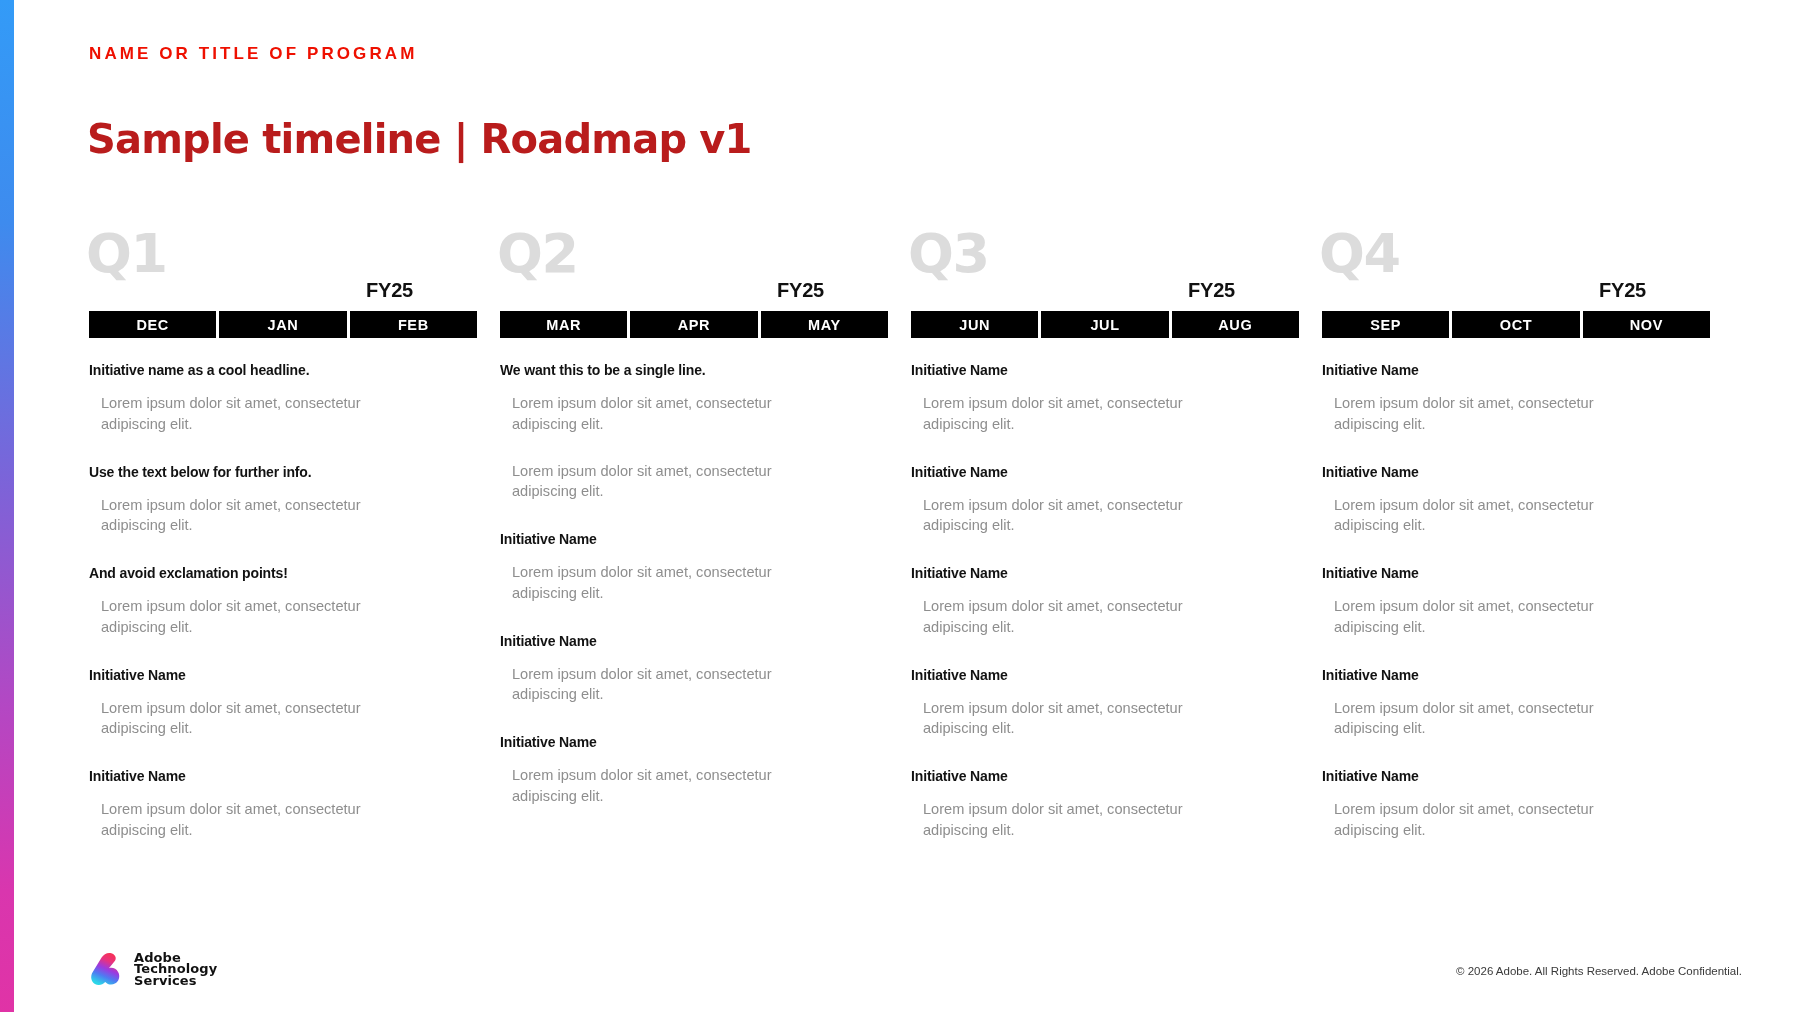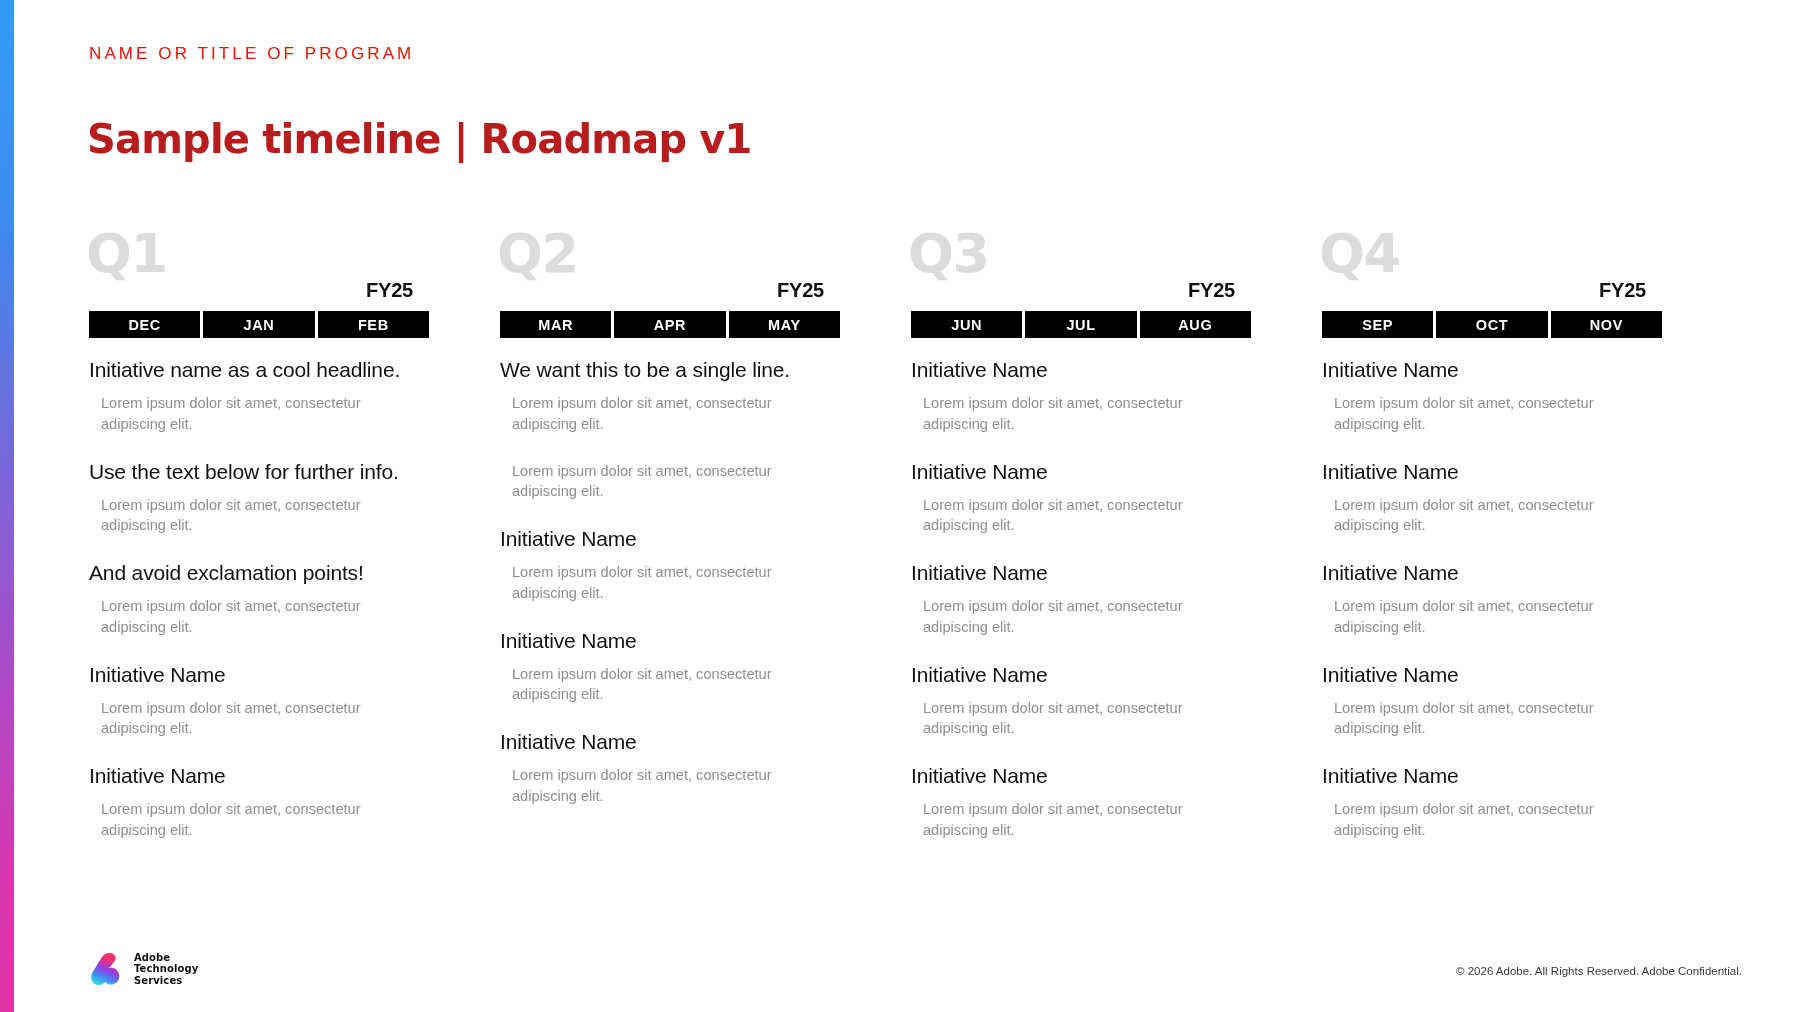--- a/index.html
+++ b/index.html
@@ -31,21 +31,21 @@
     left: 0; top: 0;
     width: 1800px;
     height: 1012px;
   }
 
   .eyebrow {
     position: absolute;
     left: 89px;
     top: 44px;
     font-size: 17px;
-    font-weight: normal;
+    font-weight: bold;
     letter-spacing: 3.1px;
     color: #EE1000;
     font-family: "Liberation Sans", sans-serif;
   }
 
   .page-title {
     position: absolute;
     left: 87px;
     top: 110px;
     font-size: 40px;
@@ -93,21 +93,21 @@
     font-weight: bold;
     color: #111111;
     letter-spacing: -0.2px;
     font-family: "Liberation Sans", sans-serif;
   }
 
   .month-bar {
     position: absolute;
     top: 71px;
     left: 0;
-    width: 340px;
+    width: 388px;
     height: 27px;
     display: flex;
     gap: 3px;
   }
   .month-cell {
     flex: 1 1 0;
     background: #000000;
     color: #ffffff;
     font-size: 14.5px;
     font-weight: bold;
@@ -122,22 +122,22 @@
   .items {
     position: absolute;
     top: 119px;
     left: 0;
     width: 336px;
   }
   .item { margin-bottom: 26.5px; }
   .item:last-child { margin-bottom: 0; }
 
   .item-title {
-    font-size: 21px;
-    font-weight: normal;
+    font-size: 14px;
+    font-weight: bold;
     color: #121212;
     letter-spacing: -0.15px;
     line-height: 22px;
     margin: 0 0 7px 0;
     font-family: "Liberation Sans", sans-serif;
   }
   .item-desc {
     font-size: 14.6px;
     color: #8E8E8E;
     line-height: 20.5px;
@@ -153,21 +153,21 @@
     top: 952px;
     display: flex;
     align-items: center;
     gap: 9px;
   }
   .logo-mark {
     width: 36px;
     height: 34px;
   }
   .logo-text {
-    font-size: 10px;
+    font-size: 13px;
     line-height: 11.4px;
     font-weight: bold;
     color: #111111;
     letter-spacing: 0.1px;
     white-space: pre-line;
     font-family: "DejaVu Sans", sans-serif;
   }
   .copyright {
     position: absolute;
     right: 58px;

